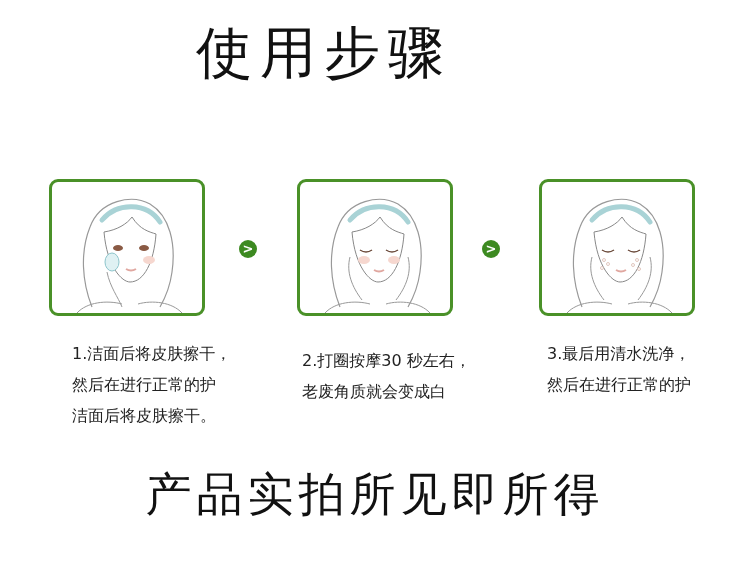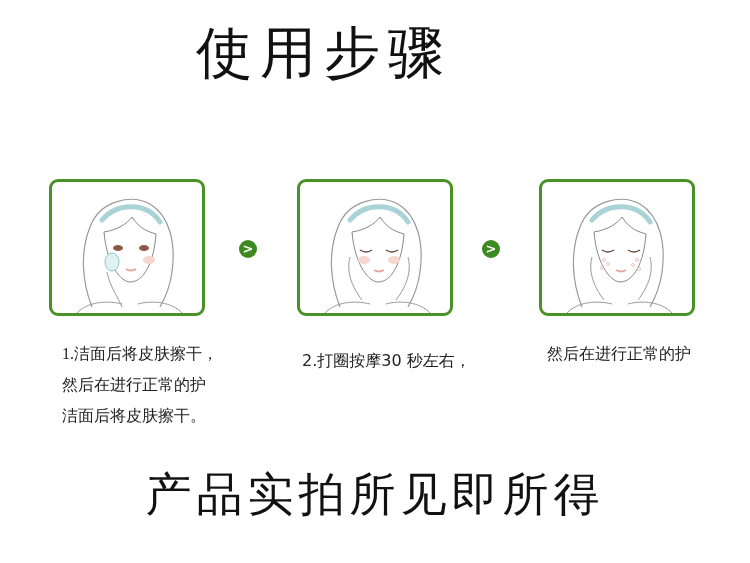--- a/index.html
+++ b/index.html
@@ -73,25 +73,27 @@
       <circle cx="95" cy="78" r="1.5"></circle>
         <circle cx="91" cy="83" r="1.5"></circle>
         <circle cx="97" cy="87" r="1.5"></circle>
     </g>
     <path d="M74,88 Q79,91 84,88" fill="none" stroke="#e0a7a0" stroke-width="2"></path>
     <path d="M50,75 C46,90 52,105 62,118 M108,75 C112,90 106,105 96,118" fill="none" stroke="#999" stroke-width="1"></path>
     <path d="M25,131 C35,120 55,118 70,122 M86,122 C100,118 120,120 130,131" fill="none" stroke="#999" stroke-width="1"></path>
   </svg>
 </div>
 
-<div class="desc" style="left:62px;font-family:Liberation Serif, serif;">
+<div class="desc" style="left:72px;">
   <div>1.洁面后将皮肤擦干，</div>
   <div>然后在进行正常的护</div>
   <div>洁面后将皮肤擦干。</div>
 </div>
 <div class="desc" style="left:302px;margin-top:7px;">
   <div>2.打圈按摩30 秒左右，</div>
+  <div>老废角质就会变成白</div>
 </div>
 <div class="desc" style="left:547px;">
+  <div>3.最后用清水洗净，</div>
   <div>然后在进行正常的护</div>
 </div>
 
 <div class="slogan">产品实拍所见即所得</div>
 
 </body></html>

